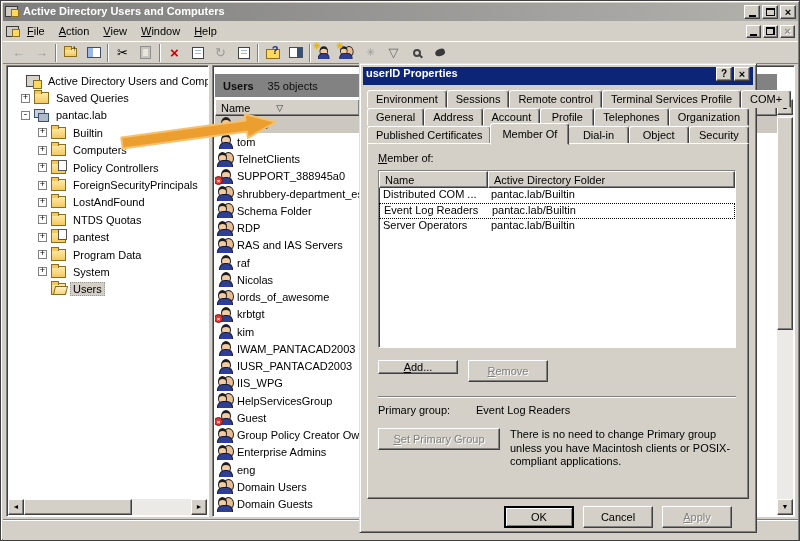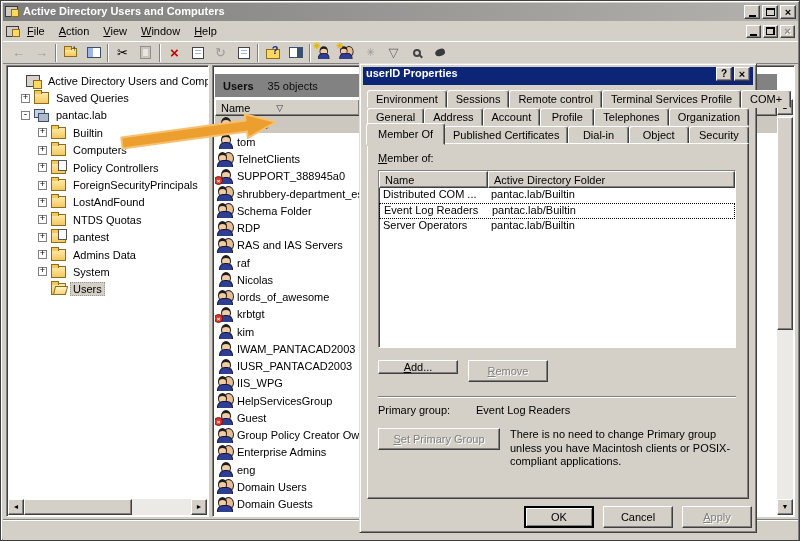--- a/index.html
+++ b/index.html
@@ -149,21 +149,21 @@
   #memberof-list { position:absolute; left:10px; top:26px; right:12px; height:178px; background:#fff;
     border:1px solid; border-color:#808080 #fff #fff #808080; box-shadow: inset 1px 1px 0 #404040; overflow:hidden; }
   #mo-hdr { display:flex; height:17px; }
   .mrow { display:flex; height:15px; align-items:flex-start; }
   .mrow.focused { border:1px dotted #000; height:16px; }
   .mc1 { width:108px; padding-left:4px; flex:none; white-space:nowrap; overflow:hidden; }
   .mc2 { flex:1; padding-left:4px; white-space:nowrap; }
   #divider { position:absolute; left:10px; right:12px; top:252px; height:2px; border-top:1px solid #808080; border-bottom:1px solid #fff; }
   .dlabel { position:absolute; white-space:nowrap; }
   #note { position:absolute; left:142px; top:284px; width:240px; line-height:13.5px; }
-  #dlg-footer { position:absolute; right:4px; bottom:4px; display:flex; gap:9px; }
+  #dlg-footer { position:absolute; right:24px; bottom:4px; display:flex; gap:9px; }
   #dlg-footer .btn { width:70px; height:22px; }
 </style>
 </head>
 <body>
 
 <div id="screen">
 
   <div id="titlebar">
     <span class="appicon"></span>
     <span class="ttl">Active Directory Users and Computers</span>
@@ -312,21 +312,21 @@
             <span class="tlabel">NTDS Quotas</span>
           </div>
         <div class="tree-row" style="padding-left:31px">
             <span class="expander">+</span>
             <span class="ticon i-ou"></span>
             <span class="tlabel">pantest</span>
           </div>
         <div class="tree-row" style="padding-left:31px">
             <span class="expander">+</span>
             <span class="ticon i-folder"></span>
-            <span class="tlabel">Admins Data</span>
+            <span class="tlabel">Program Data</span>
           </div>
         <div class="tree-row" style="padding-left:31px">
             <span class="expander">+</span>
             <span class="ticon i-folder"></span>
             <span class="tlabel">System</span>
           </div>
         <div class="tree-row sel" style="padding-left:31px">
             <span class="expander none">+</span>
             <span class="ticon i-folder open"></span>
             <span class="tlabel">Users</span>
@@ -489,22 +489,22 @@
     </div>
     <div class="tabrow" style="top:44px">
       <span class="tab" style="flex:1;justify-content:center">General</span>
       <span class="tab" style="flex:1;justify-content:center">Address</span>
       <span class="tab" style="flex:1;justify-content:center">Account</span>
       <span class="tab" style="flex:1;justify-content:center">Profile</span>
       <span class="tab" style="flex:1;justify-content:center">Telephones</span>
       <span class="tab" style="flex:1;justify-content:center">Organization</span>
     </div>
     <div class="tabrow" style="top:62px">
+      <span class="tab">Published Certificates</span>
       <span class="tab active">Member Of</span>
-      <span class="tab">Published Certificates</span>
       <span class="tab" style="flex:1;justify-content:center">Dial-in</span>
       <span class="tab" style="flex:1;justify-content:center">Object</span>
       <span class="tab" style="flex:1;justify-content:center">Security</span>
     </div>
 
     <div id="tabpanel">
       <span class="dlabel flu" style="left:10px; top:8px">Member of:</span>
 
       <div id="memberof-list">
         <div id="mo-hdr">

